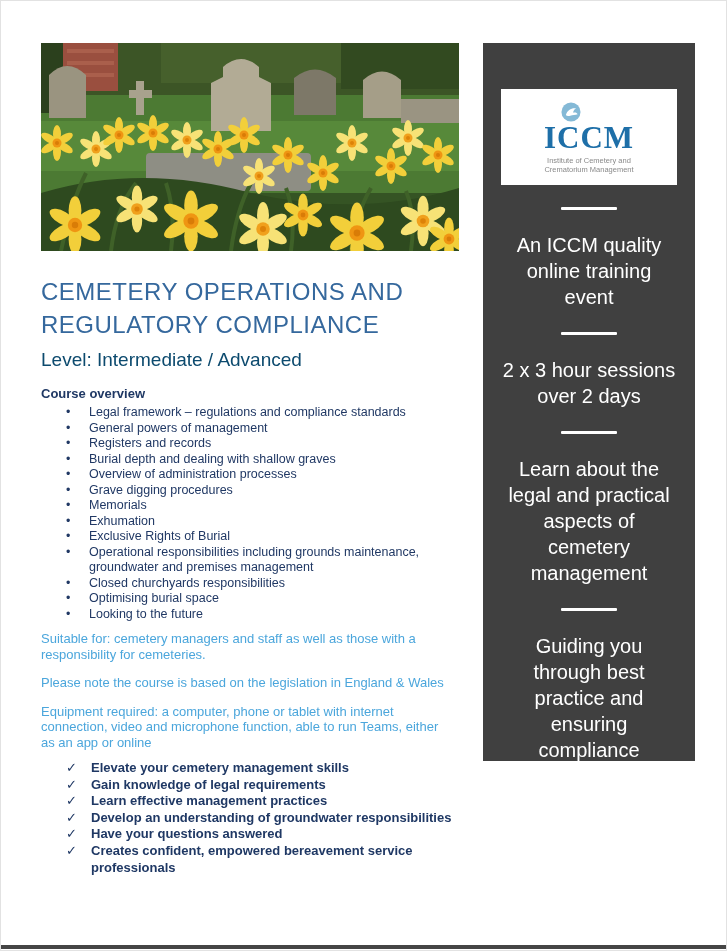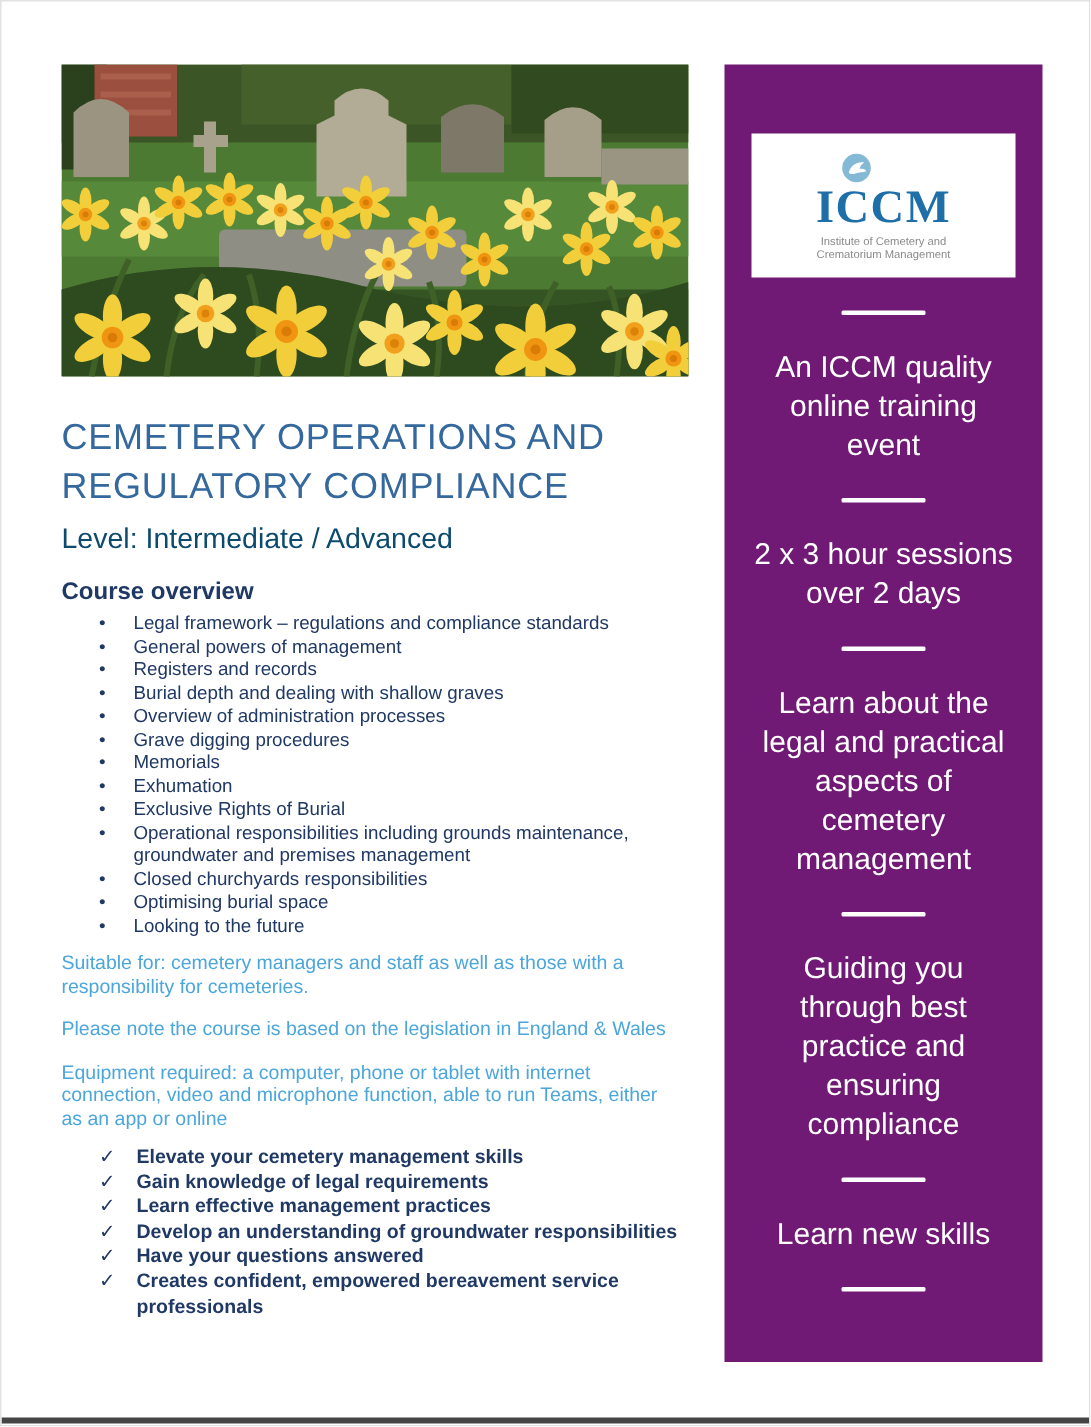--- a/index.html
+++ b/index.html
@@ -30,21 +30,21 @@
     letter-spacing:0.5px;
     color:#35689D;
     white-space:pre-line;
   }
   .level{
     margin:8px 0 0 0;
     font-size:19px;font-weight:normal;color:#0c4a6e;
   }
   .section-heading{
     margin:15px 0 0 0;
-    font-size:16px;font-weight:bold;color:#1F3864;
+    font-size:13px;font-weight:bold;color:#1F3864;
   }
   .topics{
     margin:4px 0 0 0;padding:0;list-style:none;
     font-size:12.5px;line-height:15.5px;color:#203864;
   }
   .topics li{
     padding-left:48px;position:relative;
   }
   .topics li .bullet{
     position:absolute;left:25px;top:0;
@@ -64,22 +64,22 @@
   }
   .benefits li{
     padding-left:50px;position:relative;
   }
   .benefits li .check{
     position:absolute;left:25px;top:0;font-weight:normal;
   }
 
   
   .sidebar{
-    position:absolute;left:482px;top:42px;width:212px;height:865px;
-    background:#701a75;
+    position:absolute;left:482px;top:42px;width:212px;height:718px;
+    background:#404040;
     color:#ffffff;
     text-align:center;
   }
   .logo-box{
     margin:46px auto 0 auto;width:176px;height:96px;background:#ffffff;
     display:flex;flex-direction:column;align-items:center;justify-content:center;
   }
   .dove{
     width:22px;height:22px;margin:0 36px 1px 0;
   }

